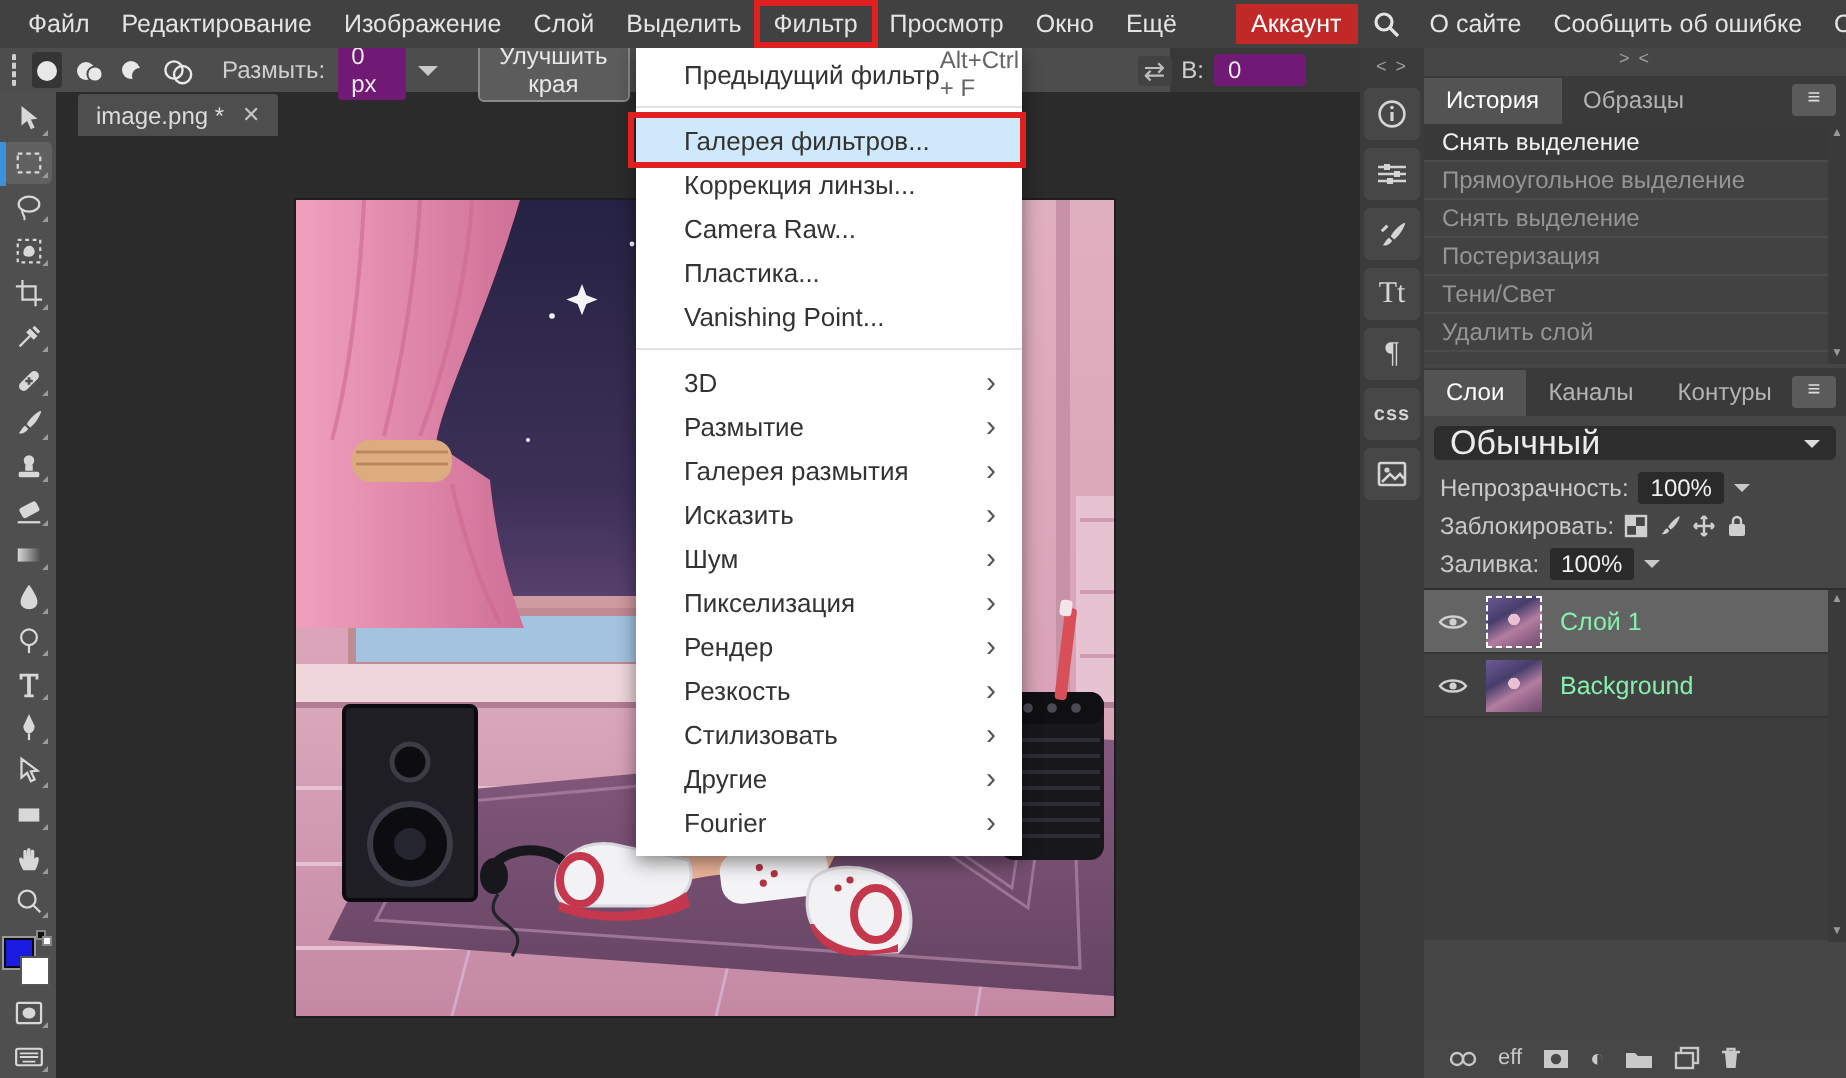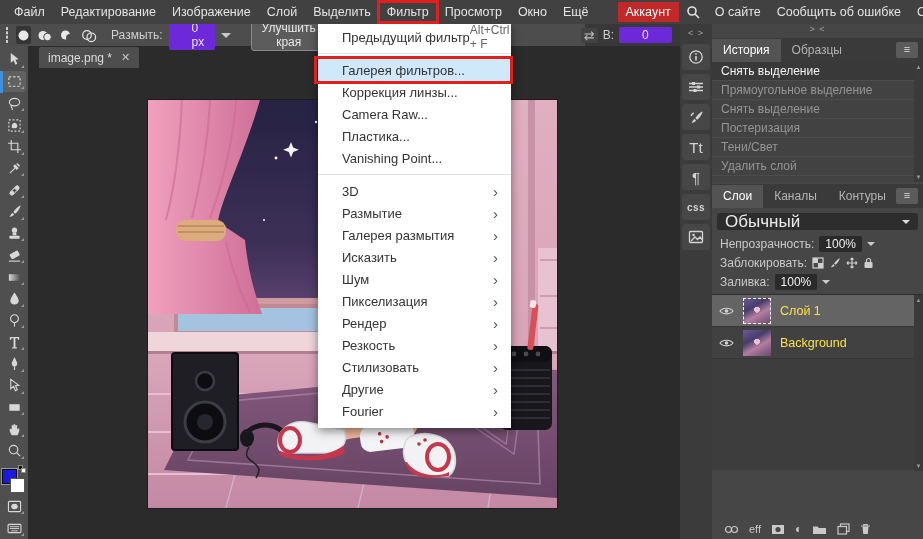--- a/index.html
+++ b/index.html
@@ -17,21 +17,21 @@
   .rlinks{margin-left:auto;display:flex;align-items:center}
   svg{display:block}
 
   
   #optionsbar{position:absolute;left:0;top:24px;width:680px;height:22px;background:#383838;z-index:20;display:flex;align-items:center}
   #optleft{height:22px;width:585px;background:#4d4d4d;display:flex;align-items:center;gap:6px;padding:0 6px}
   .tooldisplay{width:18px;height:16px;border:1px dashed #cfcfcf;border-radius:2px;margin-right:2px}
   .modebtn{width:19px;height:18px;display:flex;align-items:center;justify-content:center;border-radius:2px;cursor:pointer}
   .modebtn.pressed{background:#353535}
   .optlabel{color:#cfcfcf;font-size:12px;margin-left:8px}
-  .vfield{background:#6d28d9;color:#e8e8e8;font-size:12px;padding:1px 23px;border-radius:2px;min-width:34px}
+  .vfield{background:#701a75;color:#e8e8e8;font-size:12px;padding:1px 7px;border-radius:2px;min-width:34px}
   .ddtri{width:0;height:0;border:5px solid transparent;border-top-color:#c9c9c9;margin-top:5px;cursor:pointer}
   .optbtn{background:#5c5c5c;border:1px solid #8a8a8a;border-radius:3px;color:#e8e8e8;font-size:12px;padding:1px 10px;cursor:pointer}
   #optright{display:flex;align-items:center;gap:5px;margin-left:-62px}
   .swapicon{color:#bdbdbd;font-size:13px;background:#424242;padding:0 3px;border-radius:2px;cursor:pointer}
   .swapicon::before{content:'\21C4'}
   #optright .optlabel{margin-left:0}
 
   
   #toolbar{position:absolute;left:0;top:46px;width:28px;bottom:0;background:#4f4f4f;z-index:30;display:flex;flex-direction:column;align-items:center;padding-top:3px}
   .tool{position:relative;width:24px;height:22px;display:flex;align-items:center;justify-content:center;background:none;border:none;cursor:pointer}
@@ -64,21 +64,21 @@
   .mrow.arr::after{content:'\203A';color:#555;font-size:15px;line-height:1}
   .msep{height:1px;background:#e3e3e3;margin:5px 0}
   .mrow.hl{background:#cfe9fb;position:relative}
   .mrow.hl::after{content:'';position:absolute;left:-4px;right:-2px;top:-3px;bottom:-3px;border:3px solid #e01f1f;pointer-events:none}
 
   
   #rail{position:absolute;left:680px;top:24px;width:32px;bottom:0;background:#3b3b3b;z-index:25;display:flex;flex-direction:column;align-items:center}
   .railcollapse{color:#9f9f9f;font-size:9px;letter-spacing:1px;height:18px;line-height:18px;cursor:pointer}
   .railcollapse::before{content:'<\00a0>'}
   .railbtn{width:28px;height:26px;margin:2px 0;background:#474747;border-radius:3px;display:flex;align-items:center;justify-content:center;color:#d4d4d4;cursor:pointer}
-  .railbtn.sergl{font-family:Liberation Sans, sans-serif;font-size:15px}
+  .railbtn.sergl{font-family:Liberation Serif, serif;font-size:15px}
   .railbtn.small{font-size:10px;font-weight:bold;letter-spacing:.5px}
   .railbtn svg{stroke:#d4d4d4;fill:none;stroke-width:1.3}
 
   
   #panel{position:absolute;left:712px;top:24px;width:211px;bottom:0;background:#464646;z-index:25}
   .pcollapse{height:14px;text-align:center;color:#9f9f9f;font-size:9px;letter-spacing:1px;cursor:pointer}
   .pcollapse::before{content:'>\00a0<'}
   .ptabs{height:24px;background:#3a3a3a;display:flex;align-items:flex-end;position:relative}
   .ptab{padding:4px 11px 5px;font-size:12px;color:#b3b3b3;cursor:pointer}
   .ptab.active{background:#535353;color:#fff}
@@ -94,21 +94,21 @@
   .blendsel{margin:2px 5px 4px;background:#2d2d2d;border-radius:3px;height:17px;display:flex;align-items:center;padding:0 8px;color:#ececec;font-size:17px;cursor:pointer}
   .blendsel .chev{margin-left:auto;width:0;height:0;border:4px solid transparent;border-top-color:#ddd;margin-top:4px}
   .ctl{display:flex;align-items:center;gap:5px;padding:2px 8px;color:#c9c9c9;font-size:12px}
   .vbox{background:#2a2a2a;color:#f0f0f0;padding:1px 6px;border-radius:2px;cursor:pointer}
   .dtri{width:0;height:0;border:4px solid transparent;border-top-color:#c9c9c9;margin-top:4px;cursor:pointer}
   .lockicons{display:flex;align-items:center;gap:5px}
   .lockicons svg{stroke:#cfcfcf;fill:none;stroke-width:1.2}
   #layerlist{position:relative;background:#3d3d3d;border-top:1px solid #2e2e2e}
   .lrow{height:32px;display:flex;align-items:center;gap:9px;padding:0 7px;background:#414141;border-bottom:1px solid #363636;cursor:pointer}
   .lrow.sel{background:#646464}
-  .lrow .lname{color:#fde047;font-size:12.5px}
+  .lrow .lname{color:#86efac;font-size:12.5px}
   .eye svg{stroke:#d0d0d0;fill:none;stroke-width:1.2}
   .thumb{width:28px;height:26px;background:
     radial-gradient(circle at 50% 45%, #e8c2d4 0 14%, transparent 15%),
     linear-gradient(150deg,#6e5a96 0%,#473d6b 35%,#b37da1 60%,#8a5f82 82%,#6f4a6a 100%)}
   .thumb.dashed{outline:1px dashed #fff;outline-offset:-1px}
   #lacts{position:absolute;left:0;right:0;bottom:0;height:20px;background:#474747;display:flex;align-items:center;justify-content:flex-start;gap:10px;padding:0 12px}
   #lacts .act{color:#c9c9c9;font-size:11px;cursor:pointer;display:flex;align-items:center}
   #lacts svg{stroke:#c9c9c9;fill:none;stroke-width:1.2}
   .halfcirc::before{content:'\25D0';font-size:12px}
 </style>

